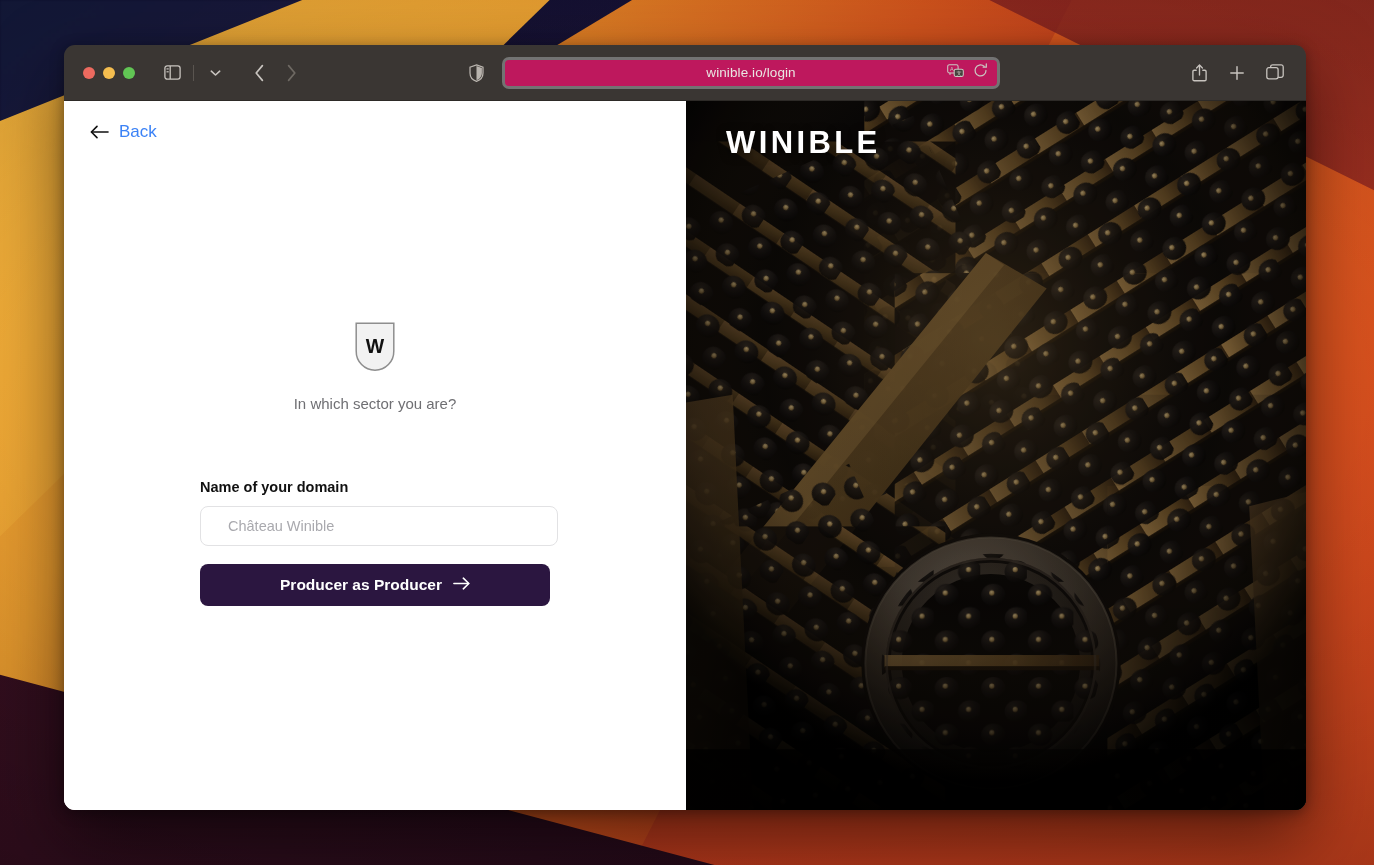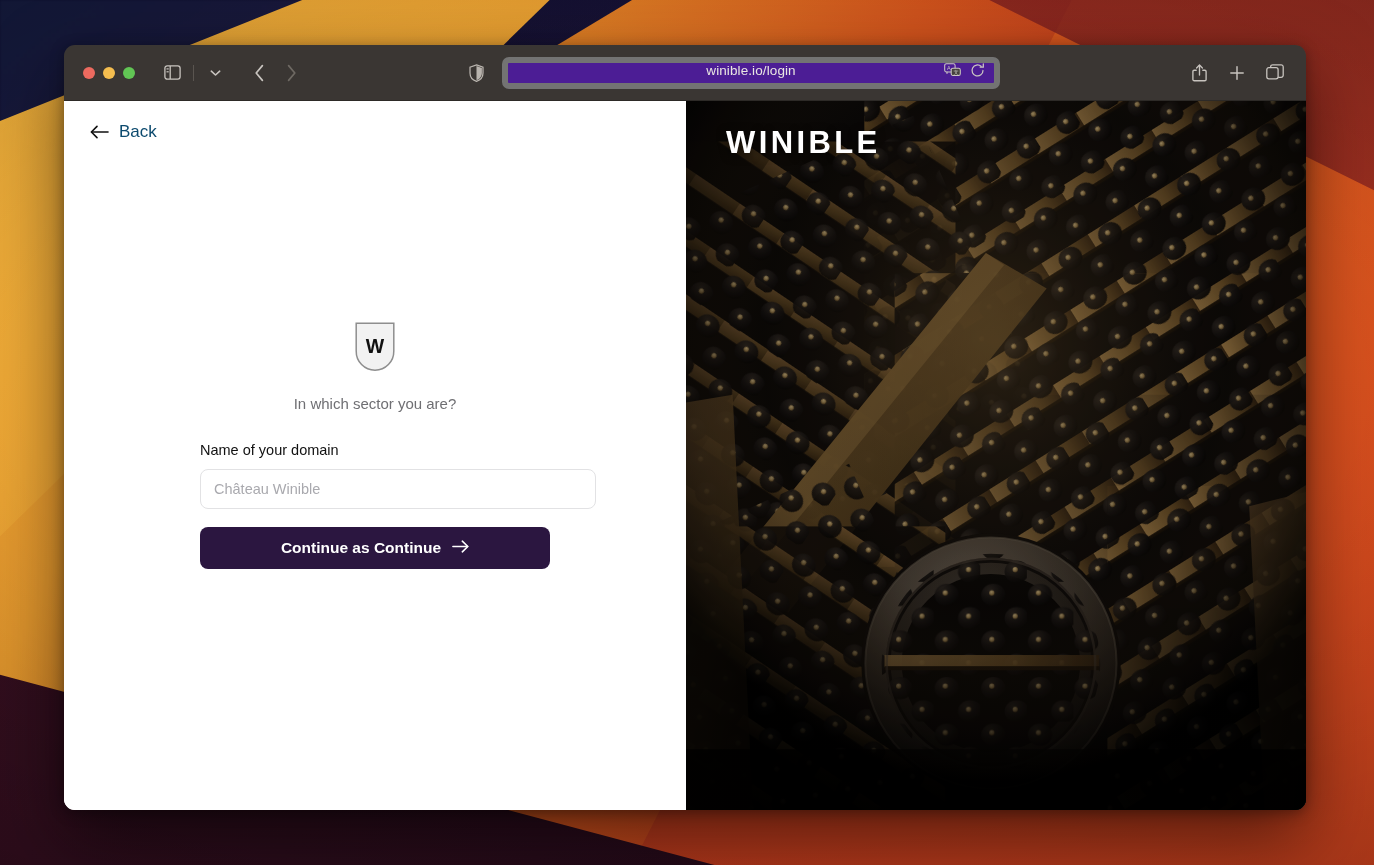--- a/index.html
+++ b/index.html
@@ -77,63 +77,63 @@
     border-radius: 5px; color: #c8c4bf;
   }
   .tb-sep { width: 1px; height: 16px; background: #5a5550; margin: 0 4px; }
   .tb-btn.dim { color: #6e6963; }
   .shield-btn {
     position: absolute; left: 398px; top: 50%; transform: translateY(-50%);
     width: 28px; height: 28px; display: flex; align-items: center; justify-content: center;
   }
   .addressbar {
     position: absolute; left: 438px; top: 50%; transform: translateY(-50%);
-    width: 498px; height: 32px; background: #4c1d95; border: 6px solid #737373;
-    border-radius: 7px; display: flex; align-items: flex-start; justify-content: center;
+    width: 498px; height: 32px; background: #be185d; border: 3px solid #737373;
+    border-radius: 7px; display: flex; align-items: center; justify-content: center;
   }
   .addr-text {
     color: #e9e6e2; font-size: 13.5px; letter-spacing: .1px;
   }
   .addr-icons { position: absolute; right: 9px; display: flex; align-items: center; gap: 9px; color: #cbc7c2; }
 
   .tb-right { position: absolute; right: 16px; display: flex; align-items: center; gap: 8px; }
 
   
   .page { flex: 1; display: flex; background: #fff; min-height: 0; }
 
   .left-pane {
     width: 622px; background: #fff; position: relative; flex: 0 0 622px;
   }
   .back-link {
     position: absolute; left: 26px; top: 21px;
     display: flex; align-items: center; gap: 10px;
-    font-size: 17px; font-weight: 500; color: #0c4a6e;
+    font-size: 17px; font-weight: 500; color: #3b82f6;
     cursor: pointer;
   }
   .back-arrow { display: flex; align-items: center; }
 
   .form-col {
     position: absolute; left: 136px; top: 220px; width: 350px;
     display: flex; flex-direction: column; align-items: center;
   }
   .shield-logo { width: 42px; height: 52px; margin-bottom: 18px; }
   .headline {
     font-size: 25px; font-weight: 700; color: #0c0c0c; letter-spacing: -0.45px;
     text-align: center; line-height: 1.2;
   }
   .subhead {
     margin-top: 4px; font-size: 15px; color: #6f6f73; text-align: center;
   }
   .field-block { width: 350px; margin-top: 30px; }
   .field-label {
-    font-size: 14.5px; font-weight: 400; color: #111; margin-bottom: 11px; display: block;
+    font-size: 14.5px; font-weight: 700; color: #111; margin-bottom: 11px; display: block; margin-top: 37px;
   }
   .text-input {
-    width: 396px; height: 40px; border: 1px solid #e2e2e4; border-radius: 8px;
-    padding: 0 13px; font-size: 14.5px; color: #111; outline: none;
+    width: 358px; height: 40px; border: 1px solid #e2e2e4; border-radius: 8px;
+    padding: 0 27px; font-size: 14.5px; color: #111; outline: none;
     font-family: "Liberation Sans", sans-serif; background: #fff;
   }
   .text-input::placeholder { color: #a9a9ae; }
   .cta {
     width: 350px; height: 42px; margin-top: 18px; border: none; border-radius: 8px;
     background: #2b1640; color: #fff; font-size: 15.5px; font-weight: 600;
     display: flex; align-items: center; justify-content: center; gap: 11px;
     cursor: pointer; font-family: "Liberation Sans", sans-serif;
   }
   .legal {
@@ -277,21 +277,21 @@
           </div>
 
           <div class="subhead">In which sector you are?</div>
 
           <div class="field-block">
             <label class="field-label">Name of your domain</label>
             <input class="text-input" type="text" placeholder="Château Winible" style="">
           </div>
 
           <button class="cta">
-            <span>Continue as Continue</span>
+            <span>Producer as Producer</span>
             <span>
               <svg width="17" height="13" viewBox="0 0 17 13" fill="none" stroke="#fff" stroke-width="1.6" stroke-linecap="round" stroke-linejoin="round">
                 <line x1="0.9" y1="6.5" x2="15.6" y2="6.5"></line>
                 <polyline points="10.3,1.2 15.8,6.5 10.3,11.8"></polyline>
               </svg>
             </span>
           </button>
 
 
         </div>

